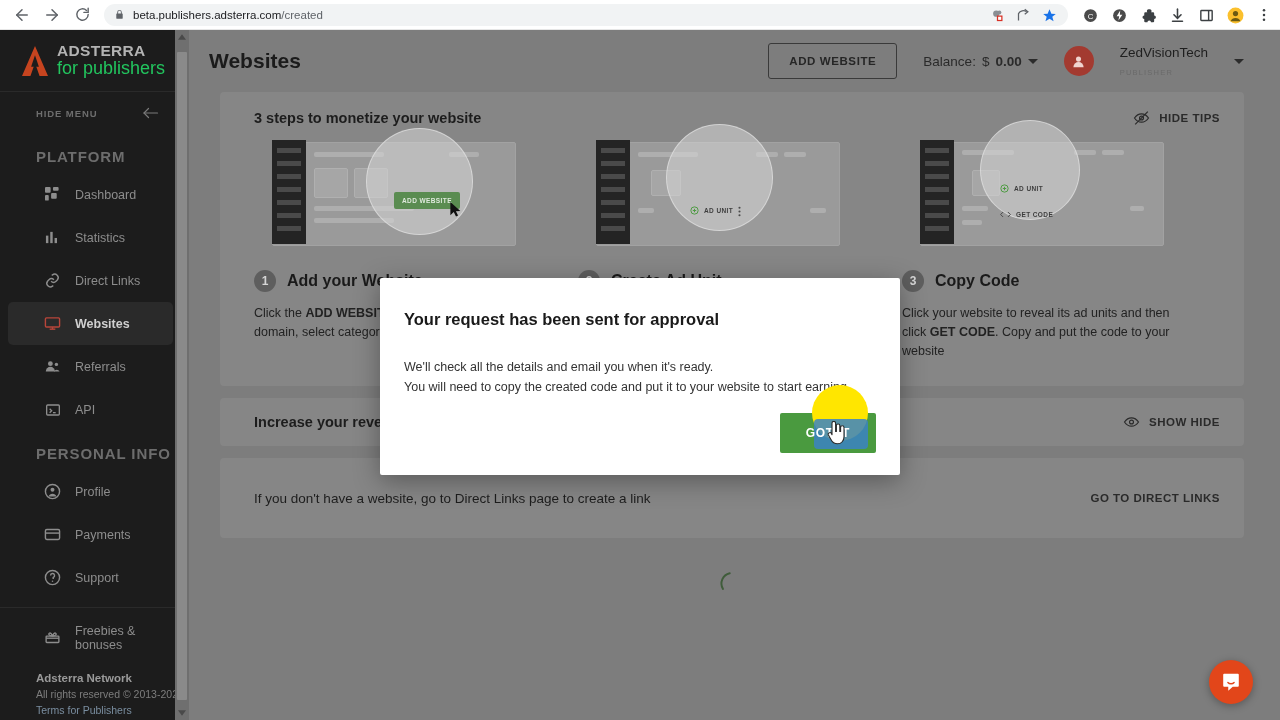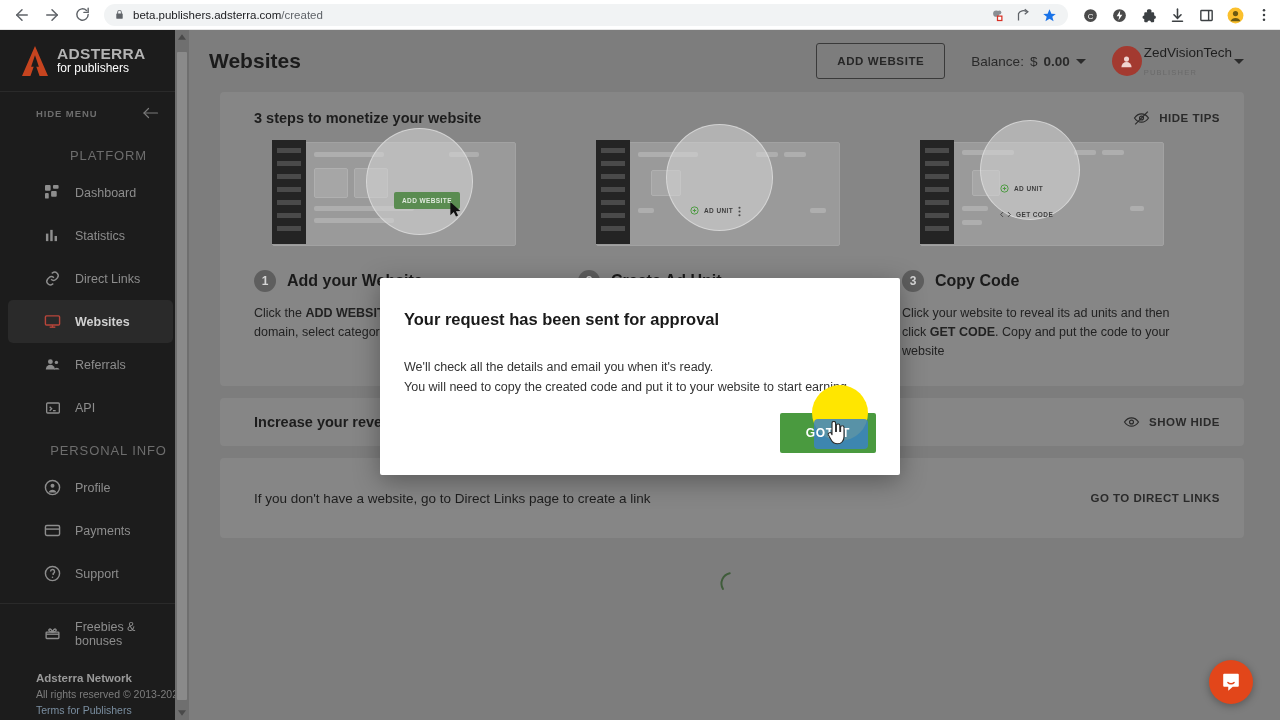--- a/index.html
+++ b/index.html
@@ -72,30 +72,30 @@
     background: #1c1c1c;
     color: #8f8f8f;
   }
   .brand {
     height: 62px; display: flex; align-items: center; padding-left: 22px; gap: 9px;
     border-bottom: 1px solid #2a2a2a;
   }
   .brand-logo { width: 26px; height: 30px; flex: none; }
   .brand-text { line-height: 1.05; }
   .brand-title { font-size: 15.5px; font-weight: bold; color: #b3b3b3; letter-spacing: .3px; }
-  .brand-sub { font-size: 12px; color: #ffffff; }
+  .brand-sub { font-size: 18px; color: #22c55e; }
 
   .hide-menu {
     height: 42px; display:flex; align-items:center; justify-content:space-between;
     padding: 0 22px 0 36px;
     font-size: 9.5px; letter-spacing: .9px; color: #6d6d6d; font-weight: bold;
   }
   .section-label {
     padding: 14px 0 8px 36px;
-    font-size: 13px; letter-spacing: .9px; color: #6d6d6d; font-weight: normal; text-align: center;
+    font-size: 15px; letter-spacing: .9px; color: #6d6d6d; font-weight: bold;
   }
   .nav-item {
     height: 43px; display: flex; align-items: center; gap: 14px;
     padding-left: 36px; margin: 0 8px; border-radius: 5px;
     font-size: 12.5px; color: #8d8d8d;
   }
   .nav-item .ic { width: 17px; height: 17px; flex: none; display:flex; align-items:center; justify-content:center; }
   .nav-item.active { background: #2a2a2a; color: #d0d0d0; font-weight: bold; }
   .nav-item.active .ic { color: #b8453a; }
   .nav-divider { height: 1px; background: #2a2a2a; margin: 8px 0; }
@@ -135,21 +135,21 @@
   .topbar-right { margin-left: auto; display: flex; align-items: center; gap: 26px; }
   .add-website-btn {
     border: 1px solid #3a3a3a; border-radius: 3px;
     padding: 11px 20px; font-size: 11.5px; font-weight: bold;
     letter-spacing: .6px; color: #262626; background: transparent;
     font-family: "Liberation Sans", sans-serif;
   }
   .balance { display: flex; align-items: center; gap: 6px; font-size: 13.5px; color: #2a2a2a; }
   .balance .amt { font-weight: bold; }
   .caret { width: 0; height: 0; border-left: 5px solid transparent; border-right: 5px solid transparent; border-top: 5px solid #2b2b2b; }
-  .user-box { display: flex; align-items: center; gap: 2px; }
+  .user-box { display: flex; align-items: center; gap: 26px; }
   .avatar {
     width: 30px; height: 30px; border-radius: 50%;
     background: #a33a30; display: flex; align-items: center; justify-content: center;
   }
   .user-name { font-size: 13.5px; color: #1f1f1f; line-height: 1.1; }
   .user-role { font-size: 7.5px; letter-spacing: 1.2px; color: #6a6a6a; }
 
   .content { padding: 0 36px 0 31px; }
 
   .card {

